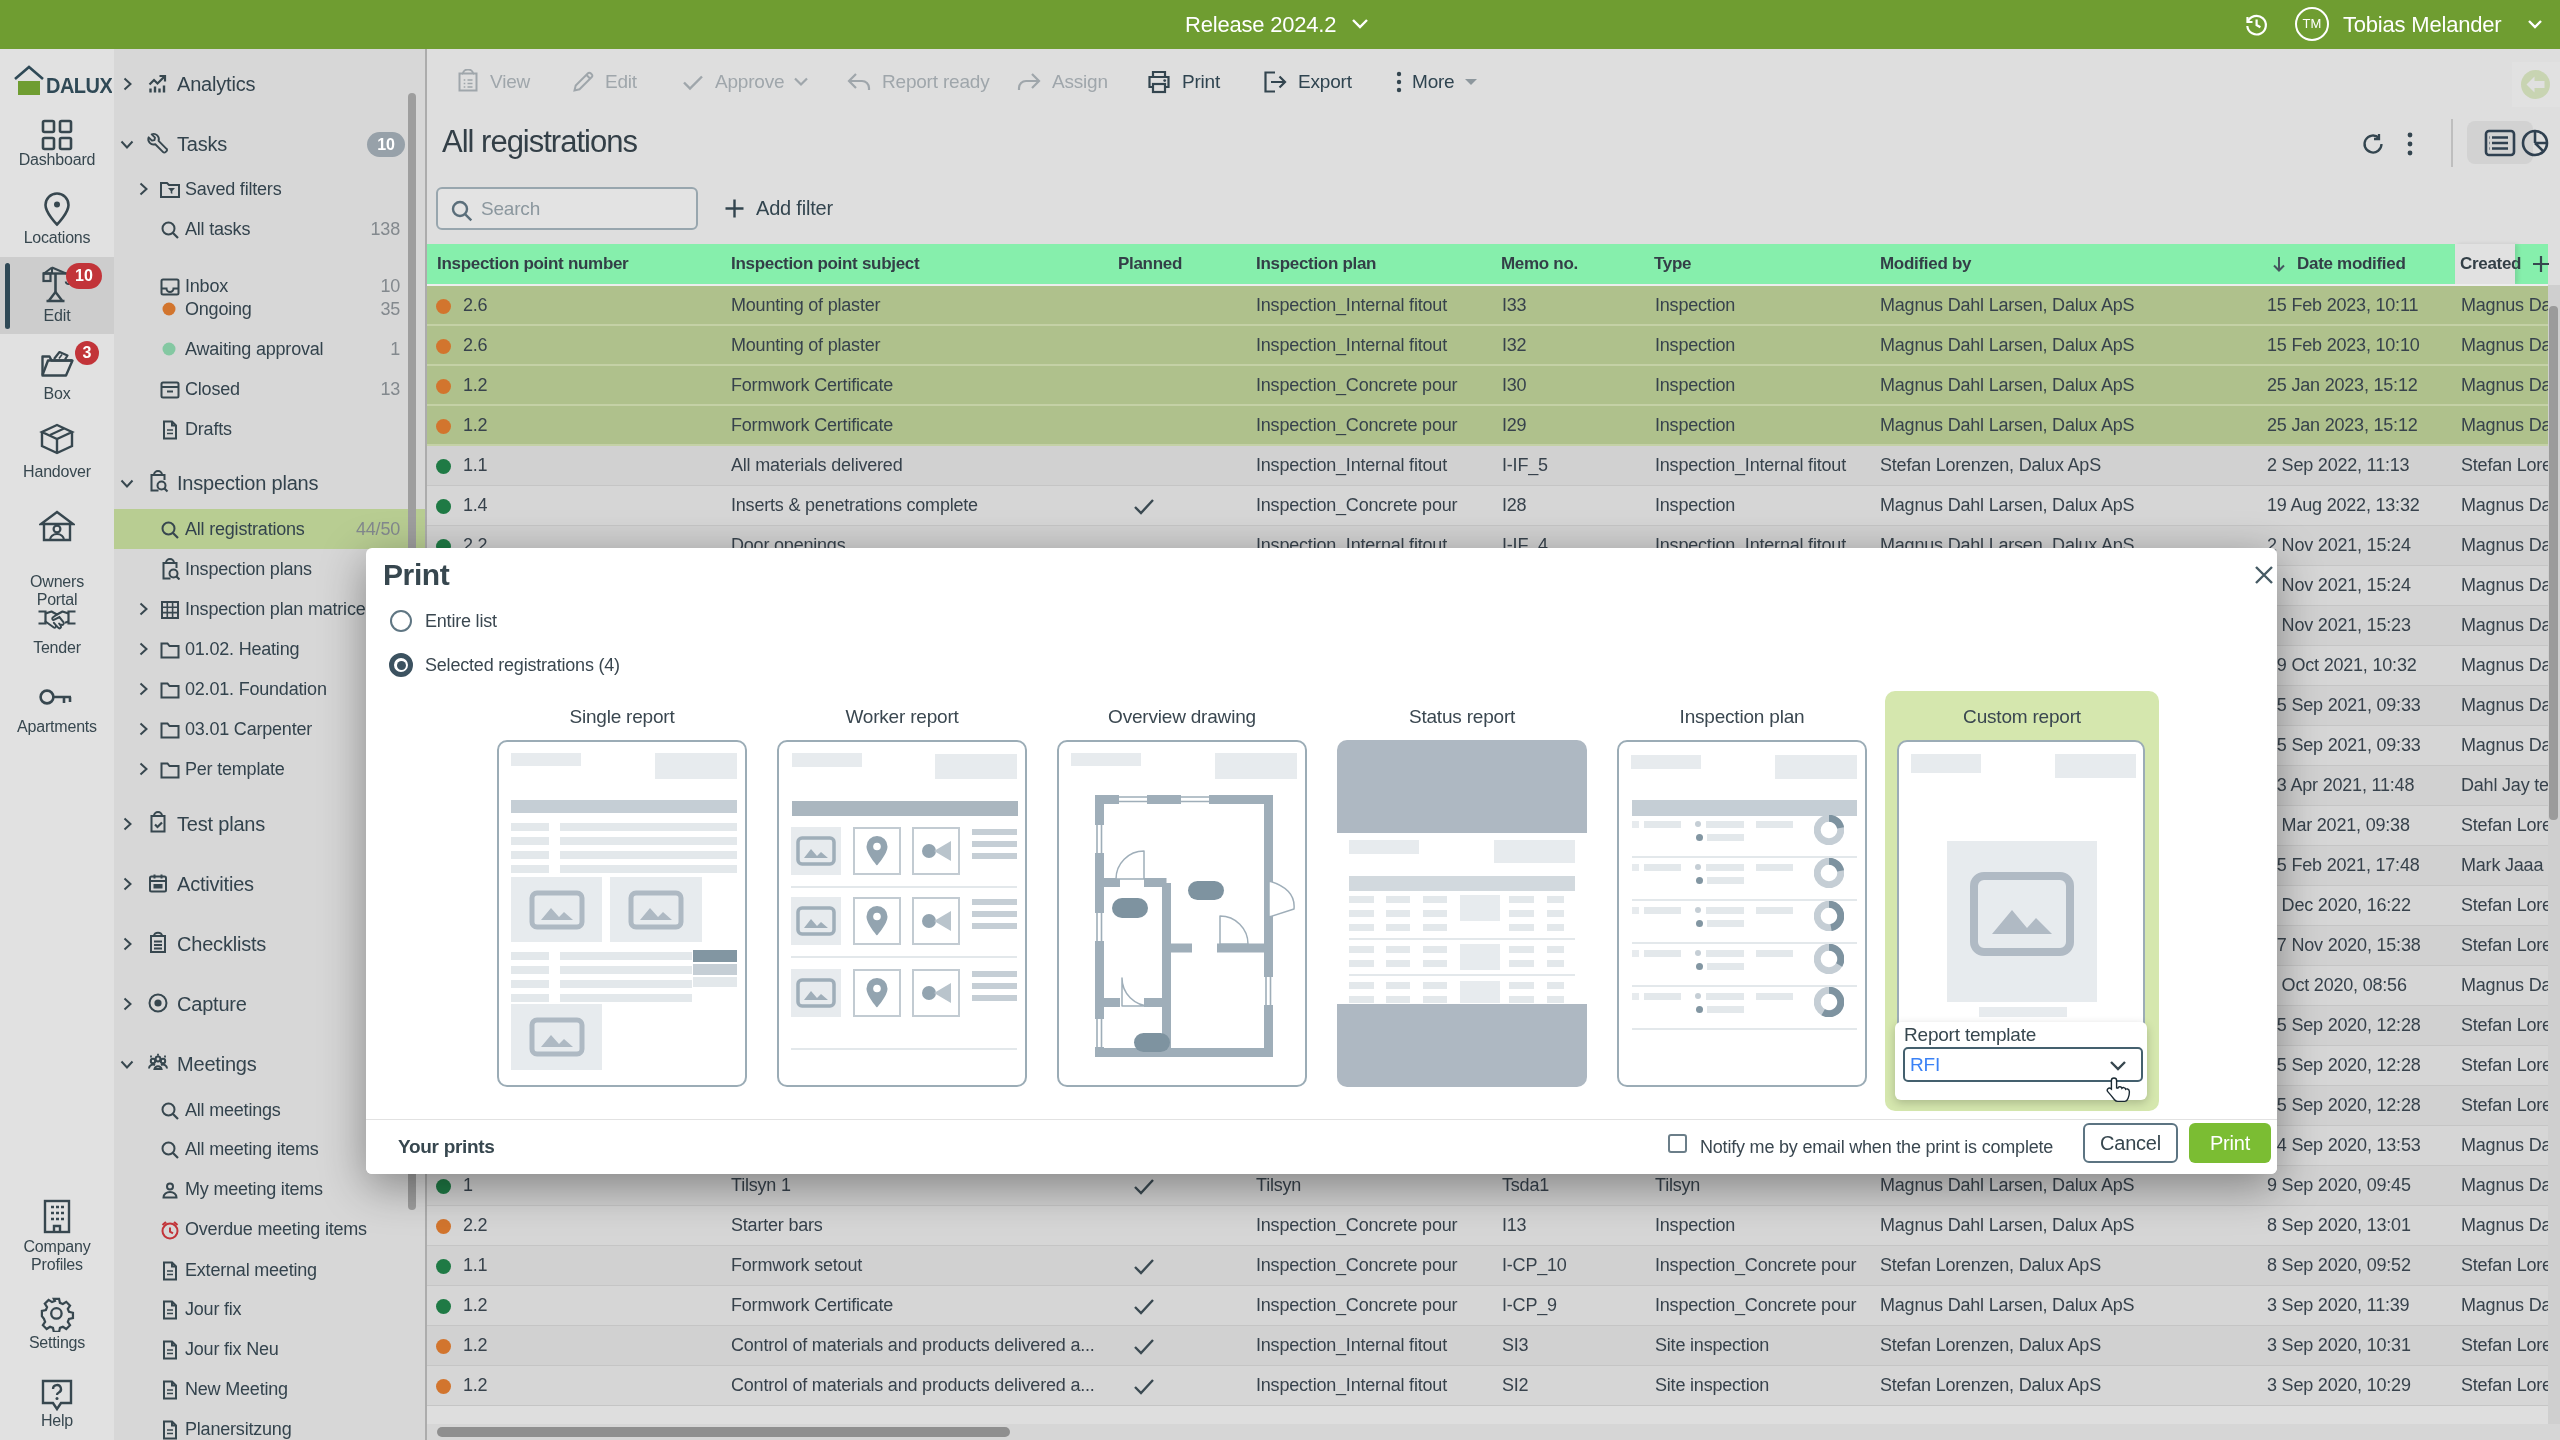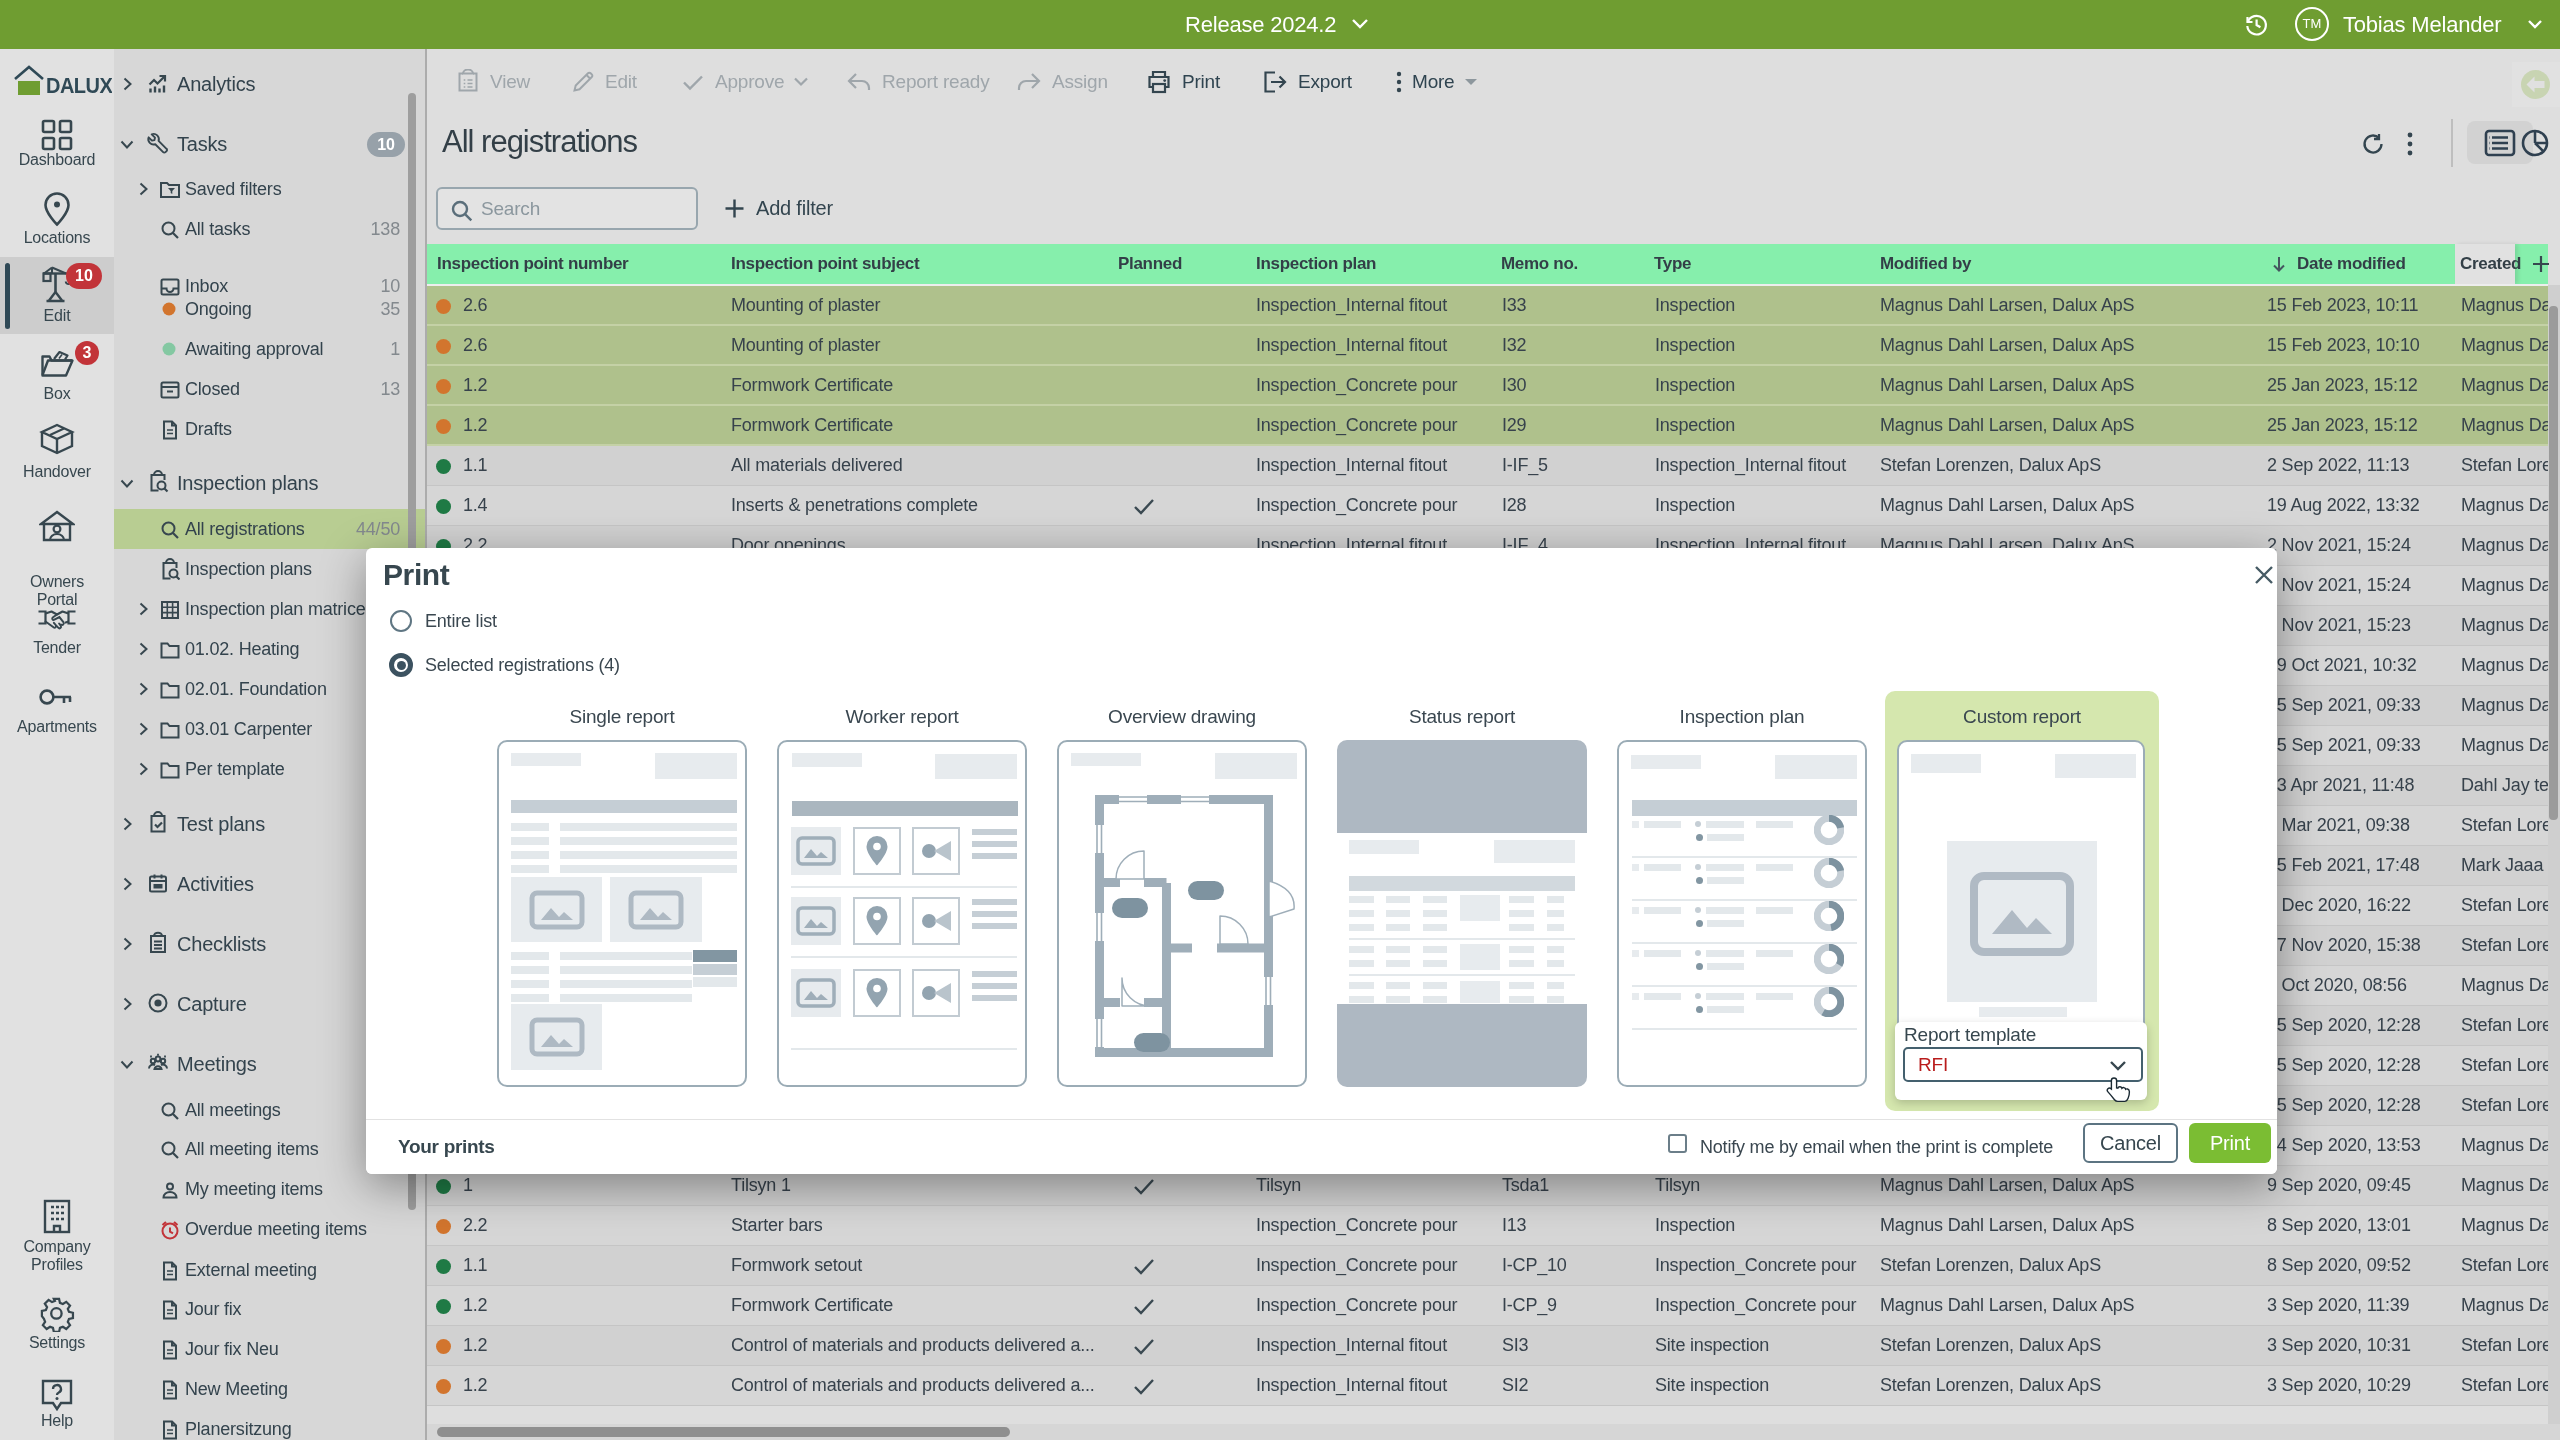--- a/index.html
+++ b/index.html
@@ -46,21 +46,21 @@
 .rlabel{position:absolute;left:59px;font-size:18px;color:#3A4750;transform:translateY(-50%);white-space:nowrap}
 .cardlabel{position:absolute;top:158px;width:250px;text-align:center;font-size:19px;color:#3A4750}
 .card{position:absolute;top:192px;width:250px;height:347px;background:#fff;border:2px solid #9BACB6;border-radius:10px}
 .cl{position:absolute;background:#E7EBEE}
 .cm{position:absolute;background:#C5CED5}
 .cd{position:absolute;background:#8296A2}
 .cln{position:absolute;background:#E3E8EB}
 #greenbox{position:absolute;left:1519px;top:143px;width:274px;height:420px;background:#D5E7AE;border-radius:10px}
 #rtpanel{position:absolute;left:1529px;top:474px;width:252px;height:78px;background:#fff;border-radius:6px;box-shadow:0 3px 10px rgba(0,0,0,.2)}
 #rtpanel .lab{position:absolute;left:9px;top:2px;font-size:19px;color:#37474F}
-#rtsel{position:absolute;left:8px;top:25px;width:240px;height:35px;border:2px solid #44606E;border-radius:5px;background:#fff;font-size:19px;color:#b91c1c;line-height:32px;padding-left:13px}
+#rtsel{position:absolute;left:8px;top:25px;width:240px;height:35px;border:2px solid #44606E;border-radius:5px;background:#fff;font-size:19px;color:#3b82f6;line-height:32px;padding-left:5px}
 #mfooter{position:absolute;left:0;top:571px;width:1911px;height:55px;border-top:1px solid #E2E2E2;border-radius:0 0 6px 6px;background:#fff}
 #yourprints{position:absolute;left:32px;top:50%;transform:translateY(-50%);font-size:19px;font-weight:bold;color:#37474F;letter-spacing:-0.3px}
 #notif{position:absolute;left:1302px;top:14px;width:19px;height:19px;border:2px solid #6B7E89;border-radius:3px;background:#fff}
 #notiflab{position:absolute;left:1334px;top:50%;transform:translateY(-50%);font-size:18px;color:#3A4750}
 .btn{position:absolute;top:3px;height:40px;border-radius:6px;font-size:20px;display:flex;align-items:center;justify-content:center;letter-spacing:-0.2px}
 #btncancel{left:1717px;width:95px;background:#fff;border:2px solid #5C7482;color:#37474F}
 #btnprint{left:1823px;width:82px;background:#7BBD33;color:#fff}
 
 </style></head><body>
 <div id="topbar">

